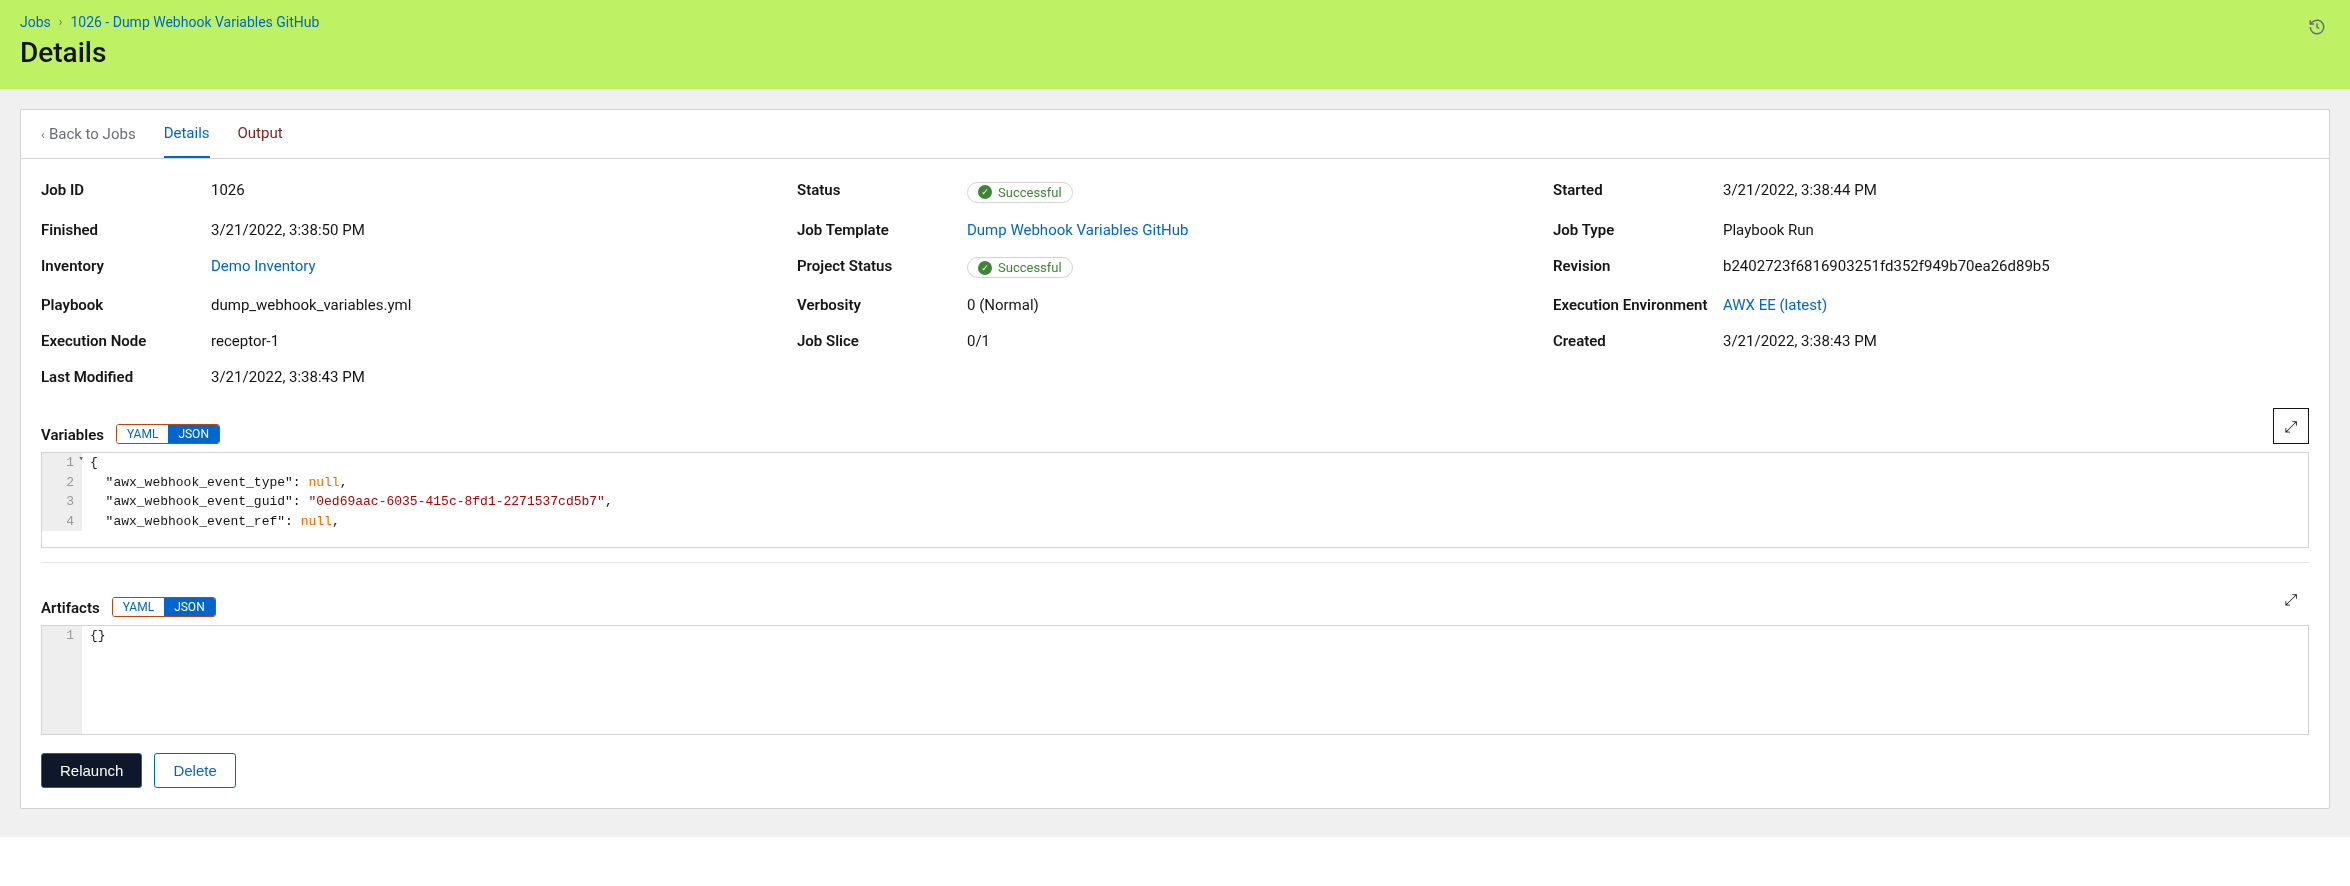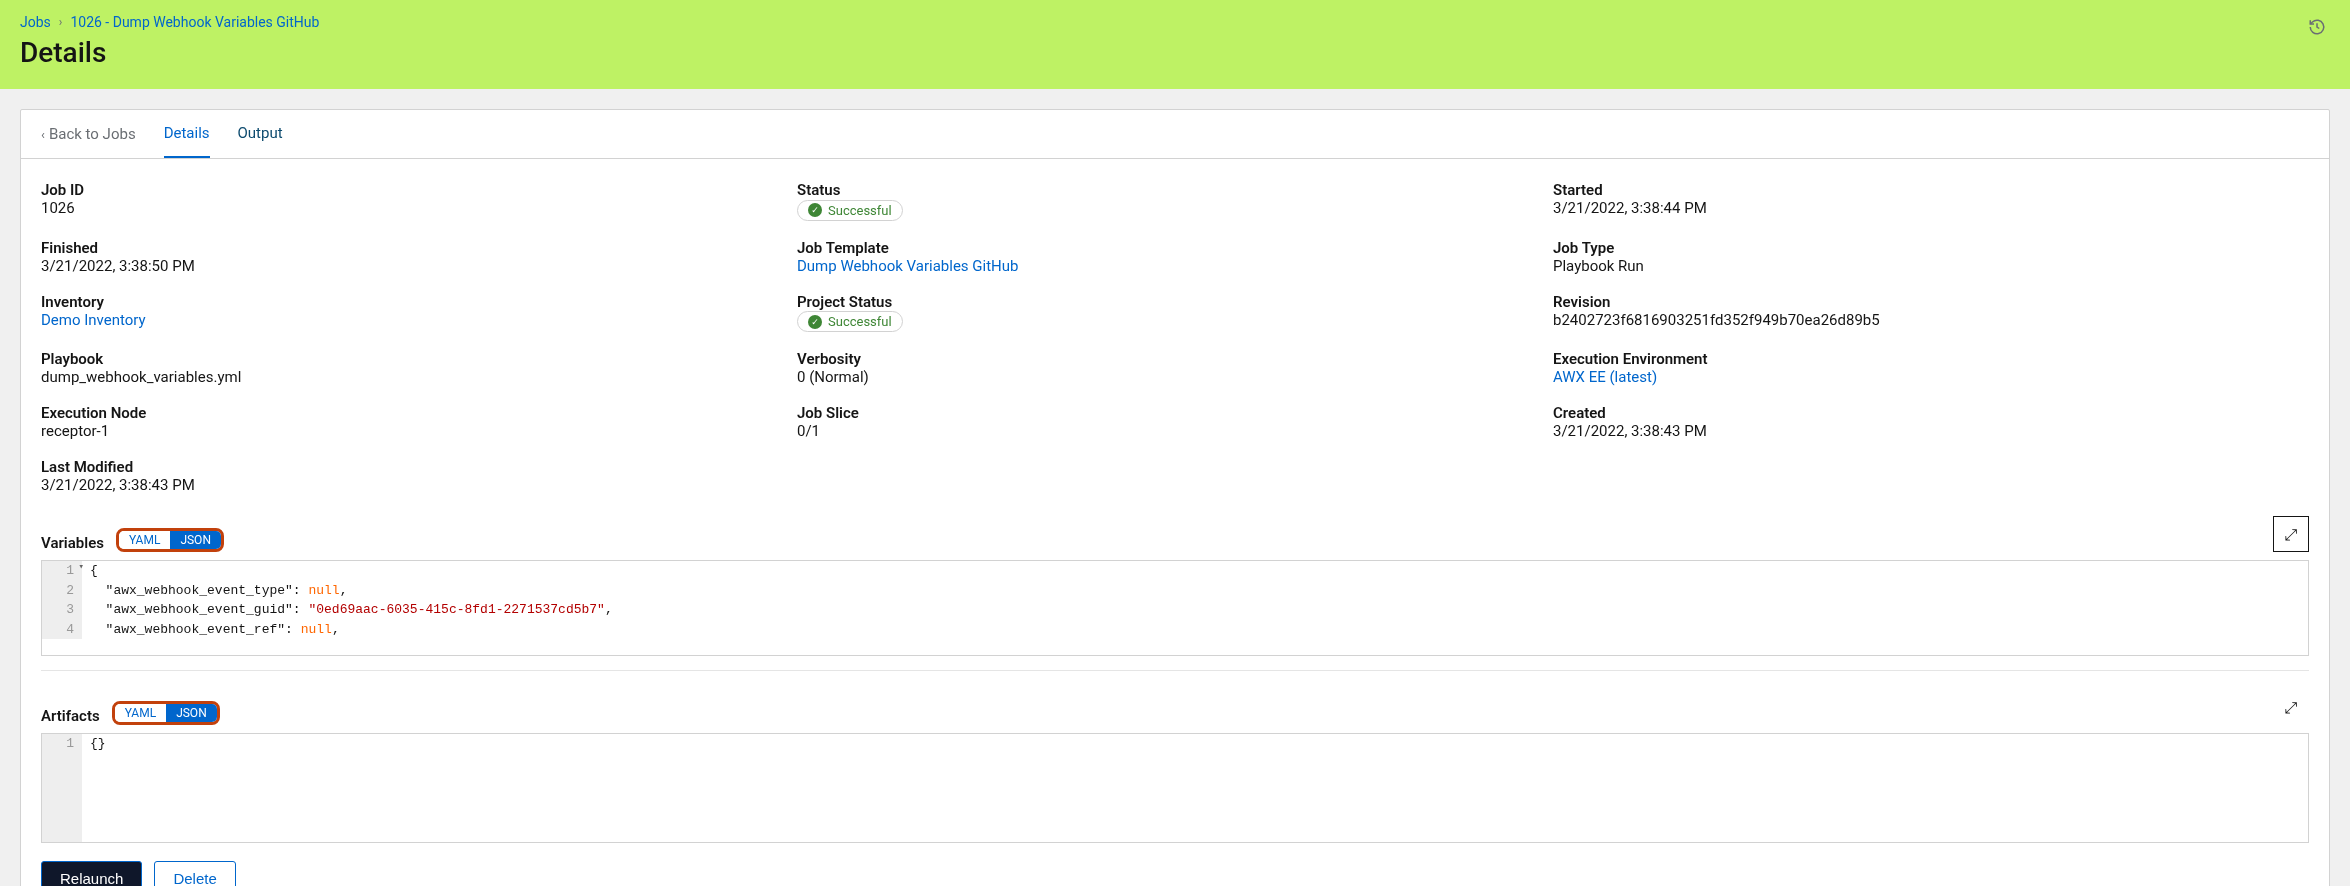--- a/index.html
+++ b/index.html
@@ -10,35 +10,35 @@
 .breadcrumb { display: flex; align-items: center; gap: 8px; font-size: 14px; margin-bottom: 6px; }
 .breadcrumb .sep { color: #6a6e73; font-size: 12px; }
 .page-title { font-size: 28px; font-weight: 500; }
 
 .content-wrap { background: #f0f0f0; padding: 20px 20px 28px 20px; }
 .card { background: #fff; border: 1px solid #d2d2d2; border-radius: 2px; position: relative; }
 
 .tabs { display: flex; align-items: center; gap: 28px; padding: 0 20px; border-bottom: 1px solid #d2d2d2; }
 .back-link { color: #6a6e73; font-size: 15px; padding: 14px 0; display: flex; align-items: center; gap: 4px; }
 .back-link .chev { font-size: 13px; }
-.tab { padding: 14px 0; font-size: 15px; color: #0c4a6e; cursor: pointer; border-bottom: 2px solid transparent; }
+.tab { padding: 14px 0; font-size: 15px; color: #7f1d1d; cursor: pointer; border-bottom: 2px solid transparent; }
 .tab.active { color: #0066cc; border-bottom-color: #0066cc; }
 
 .details-body { padding: 22px 20px 20px 20px; }
 .detail-grid { display: grid; grid-template-columns: 1fr 1fr 1fr; row-gap: 18px; margin-bottom: 22px; }
-.detail-item { display: flex; flex-direction: column; }
+.detail-item { display: flex; }
 .detail-label { font-weight: 600; width: 170px; flex-shrink: 0; font-size: 15px; }
 .detail-value { font-size: 15px; }
 
 .badge { display: inline-flex; align-items: center; gap: 6px; border: 1px solid #d2d2d2; border-radius: 12px; padding: 2px 10px; font-size: 13px; color: #3e8635; }
 .badge-dot { width: 14px; height: 14px; border-radius: 50%; background: #3e8635; display: inline-flex; align-items: center; justify-content: center; color: #fff; font-size: 9px; }
 
 .section-row { display: flex; align-items: flex-end; gap: 12px; margin-bottom: 8px; position: relative; }
 .section-label { font-weight: 600; font-size: 15px; }
-.toggle-group { display: inline-flex; border: 3px solid #c2410c; border-radius: 8px; overflow: hidden; font-size: 12px; }
+.toggle-group { display: inline-flex; border: 1px solid #c2410c; border-radius: 3px; overflow: hidden; font-size: 12px; }
 .toggle-btn { padding: 2px 10px; cursor: pointer; color: #0066cc; background: #fff; }
 .toggle-btn.active { background: #0066cc; color: #fff; }
 
 .expand-btn { margin-left: auto; width: 36px; height: 36px; border: 1px solid #151515; background: #fff; display: flex; align-items: center; justify-content: center; cursor: pointer; }
 .expand-btn.ghost { border: none; }
 .expand-icon { font-size: 16px; color: #151515; }
 
 .code-editor { border: 1px solid #d2d2d2; font-family: Menlo, Monaco, "Courier New", monospace; font-size: 13px; line-height: 1.5; overflow: hidden; }
 .code-line { display: flex; }
 .gutter { width: 40px; background: #eee; color: #999; text-align: right; padding: 0 8px; flex-shrink: 0; user-select: none; }

